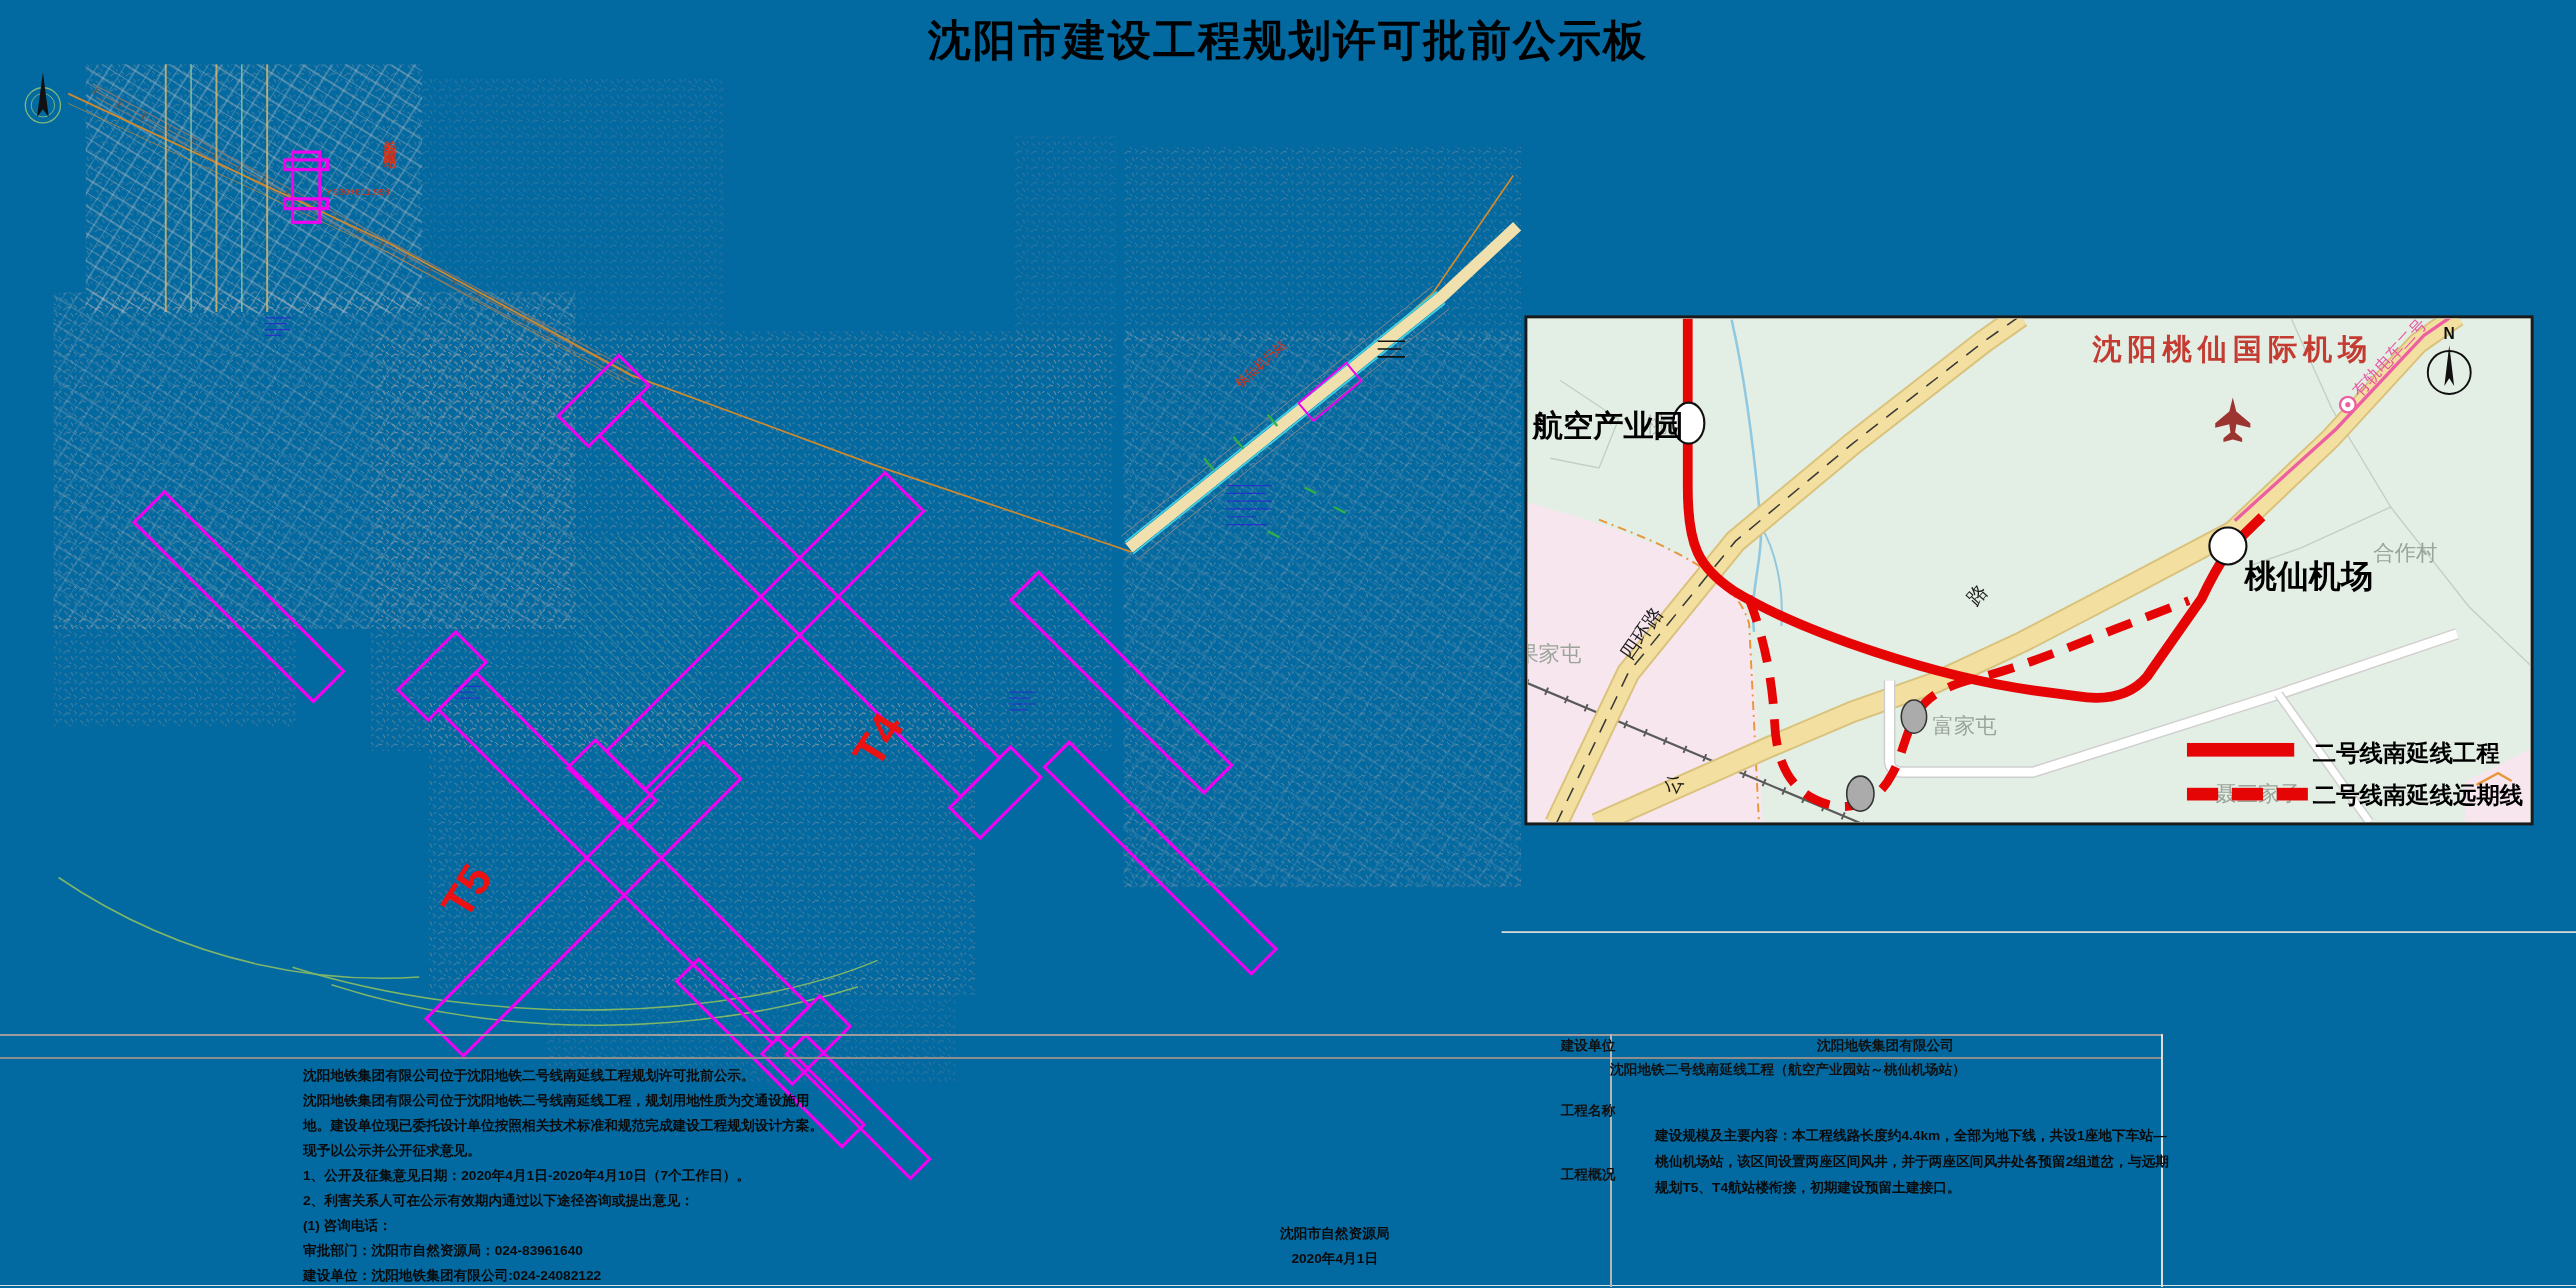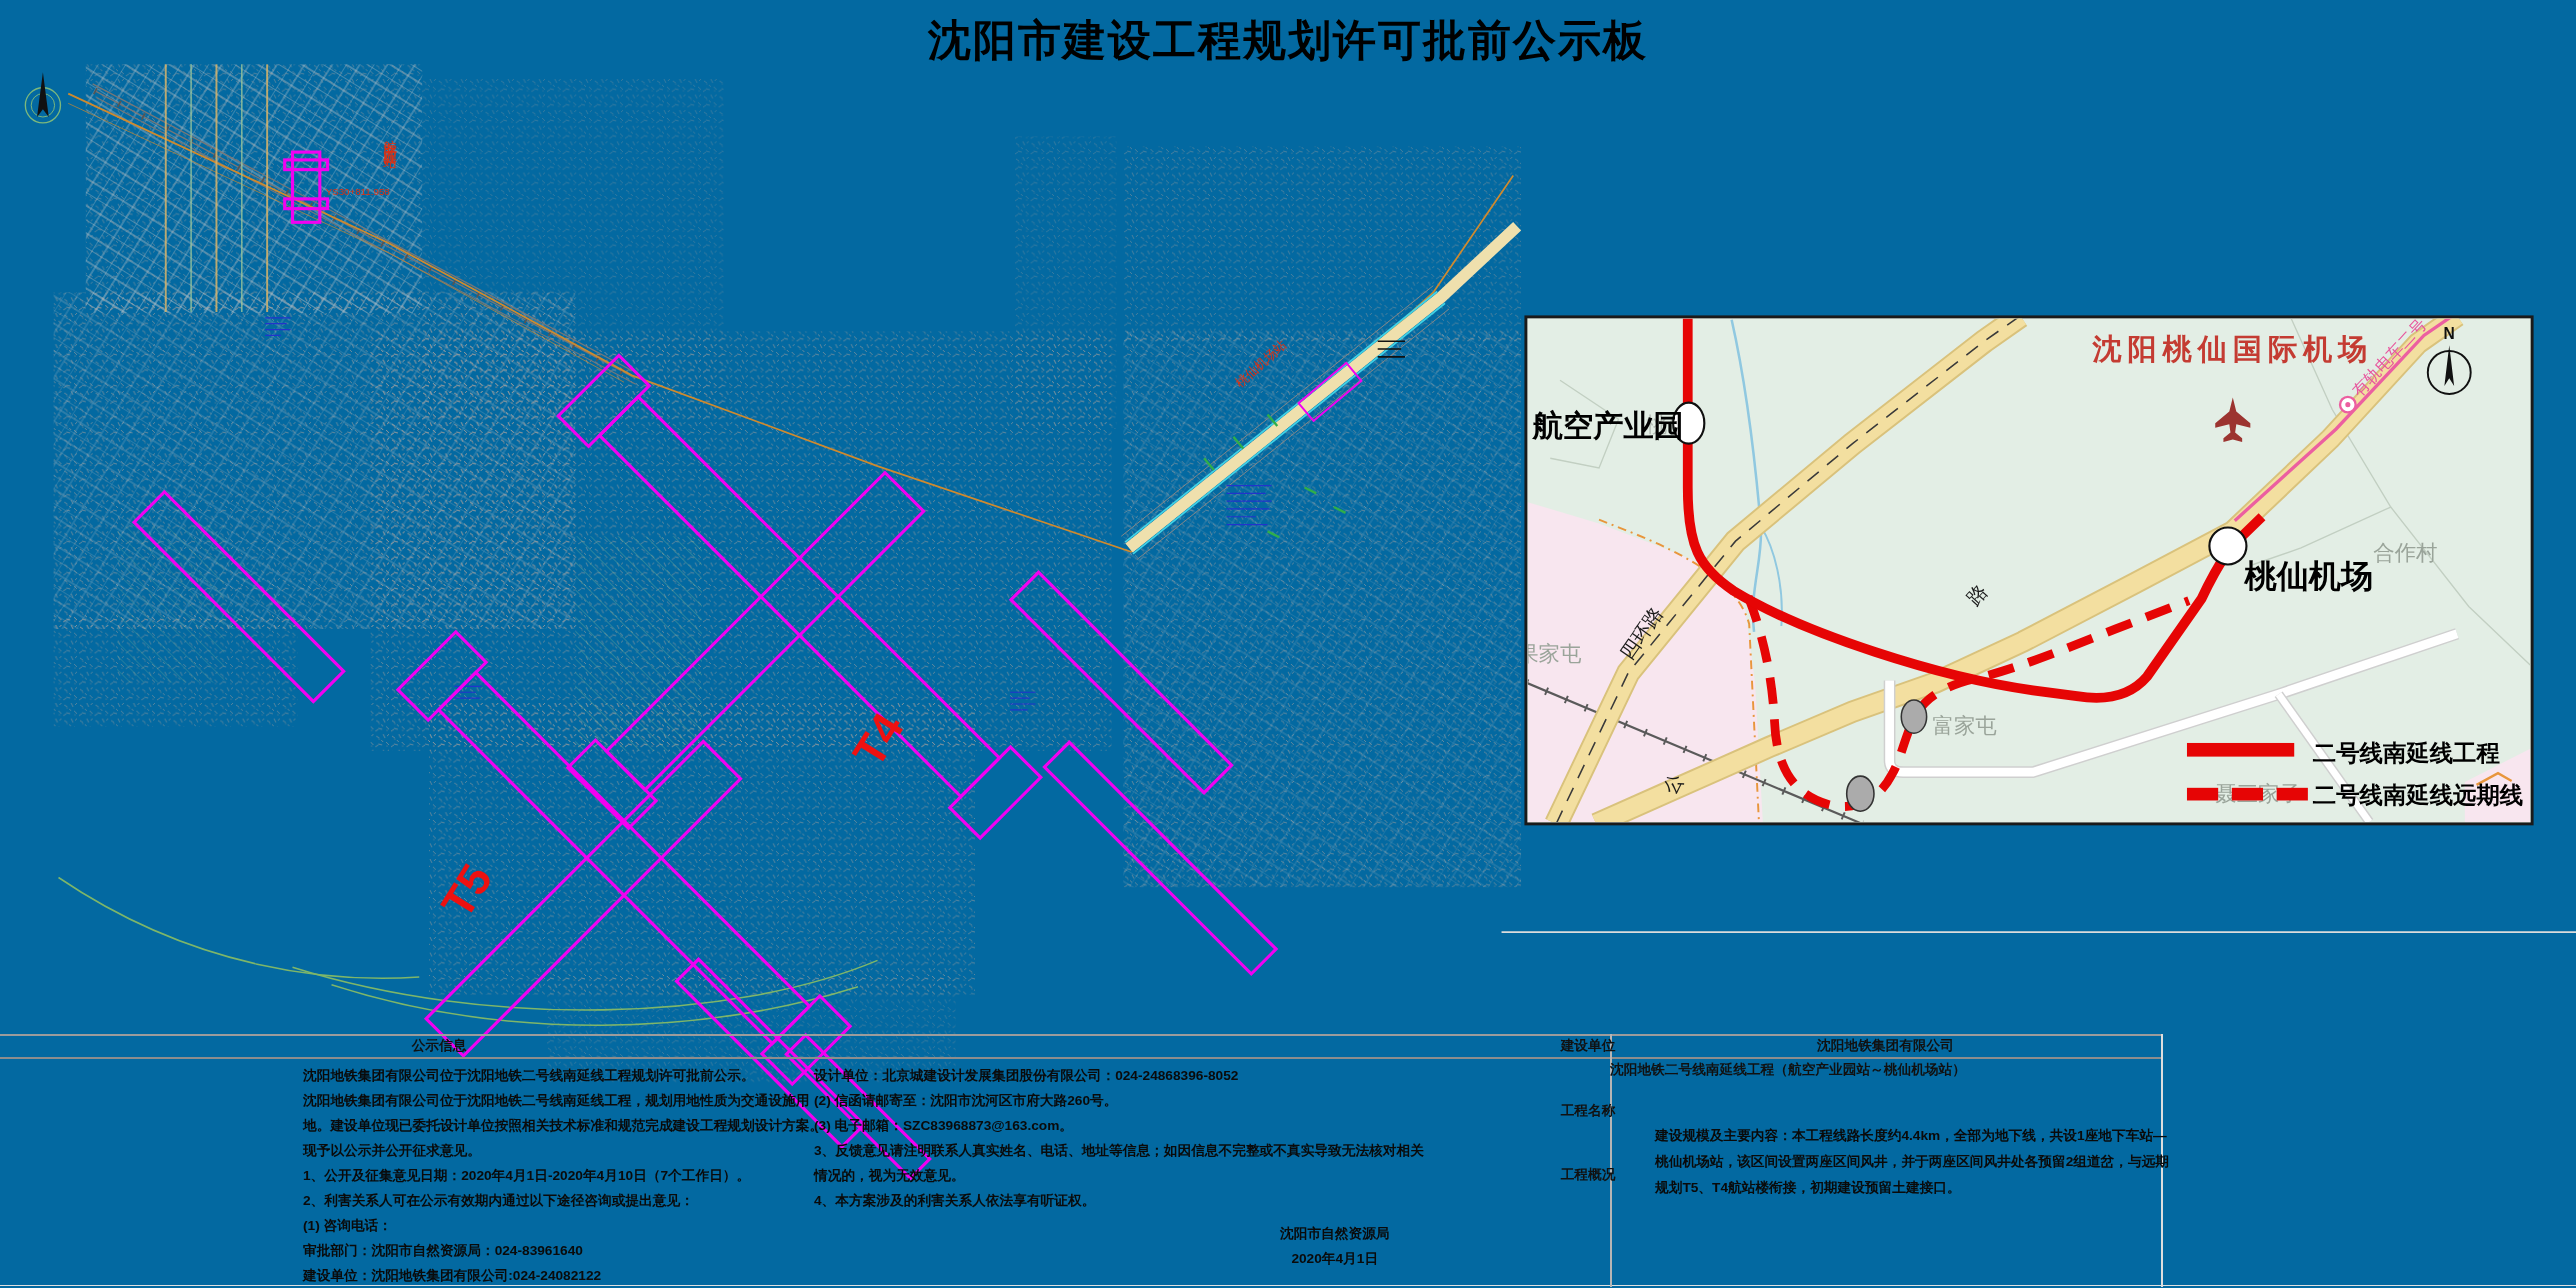--- a/index.html
+++ b/index.html
@@ -272,42 +272,33 @@
       </g>
     </g>
 
     <line x1="1540" y1="956" x2="2642" y2="956" stroke="#dcdcdc" stroke-width="2"></line>
   </svg>
 
   <div class="hline" style="left:0;top:1034px;width:2162px;background:#9c9c9c;"></div>
   <div class="hline" style="left:0;top:1057px;width:2162px;background:#8d8d8d;"></div>
   <div class="hline" style="left:0;top:1285px;width:2576px;height:1px;background:#e0e0e0;"></div>
 
-  <div class="abs notice-header">公示信息</div>
 
   <div class="abs left-block txt">
     <div>沈阳地铁集团有限公司位于沈阳地铁二号线南延线工程规划许可批前公示。</div>
     <div>沈阳地铁集团有限公司位于沈阳地铁二号线南延线工程，规划用地性质为交通设施用</div>
     <div>地。建设单位现已委托设计单位按照相关技术标准和规范完成建设工程规划设计方案。</div>
     <div>现予以公示并公开征求意见。</div>
     <div>1、公开及征集意见日期：2020年4月1日-2020年4月10日（7个工作日）。</div>
     <div>2、利害关系人可在公示有效期内通过以下途径咨询或提出意见：</div>
     <div>(1) 咨询电话：</div>
     <div>审批部门：沈阳市自然资源局：024-83961640</div>
     <div>建设单位：沈阳地铁集团有限公司:024-24082122</div>
   </div>
 
-  <div class="abs mid-block txt">
-    <div>设计单位：北京城建设计发展集团股份有限公司：024-24868396-8052</div>
-    <div>(2) 信函请邮寄至：沈阳市沈河区市府大路260号。</div>
-    <div>(3) 电子邮箱：SZC83968873@163.com。</div>
-    <div>3、反馈意见请注明联系人真实姓名、电话、地址等信息；如因信息不完整或不真实导致无法核对相关</div>
-    <div>情况的，视为无效意见。</div>
-    <div>4、本方案涉及的利害关系人依法享有听证权。</div>
-  </div>
 
   <div class="abs sig-block txt">
     <div>沈阳市自然资源局</div>
     <div>2020年4月1日</div>
   </div>
 
   <div class="vline" style="left:1610px;top:1034px;height:253px;"></div>
   <div class="vline" style="left:2161px;top:1034px;height:253px;background:#dedede;"></div>
 
   <div class="abs tbl-label" style="left:1541px;top:1037px;">建设单位</div>

